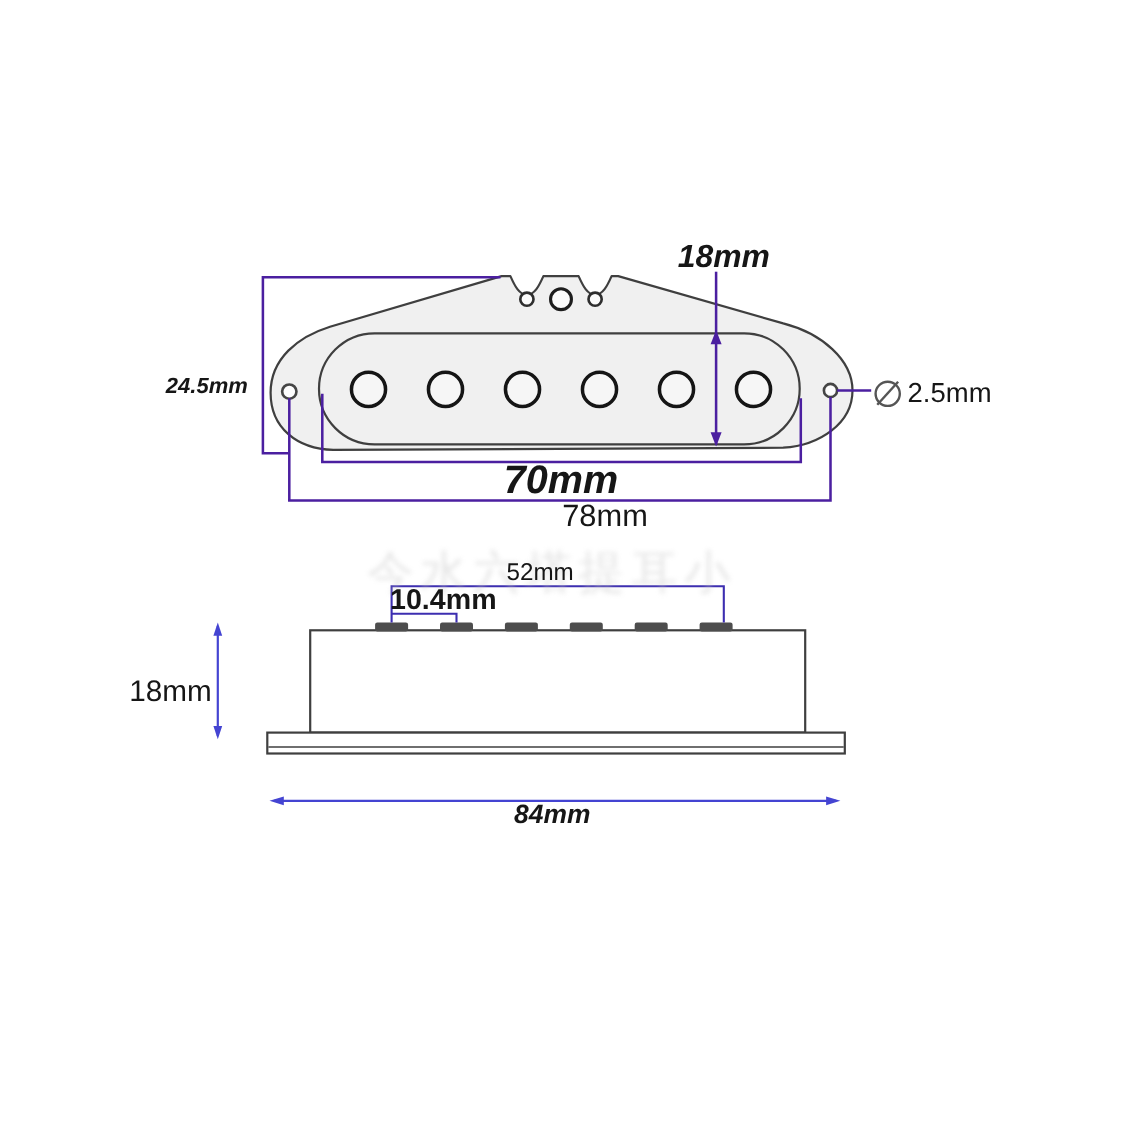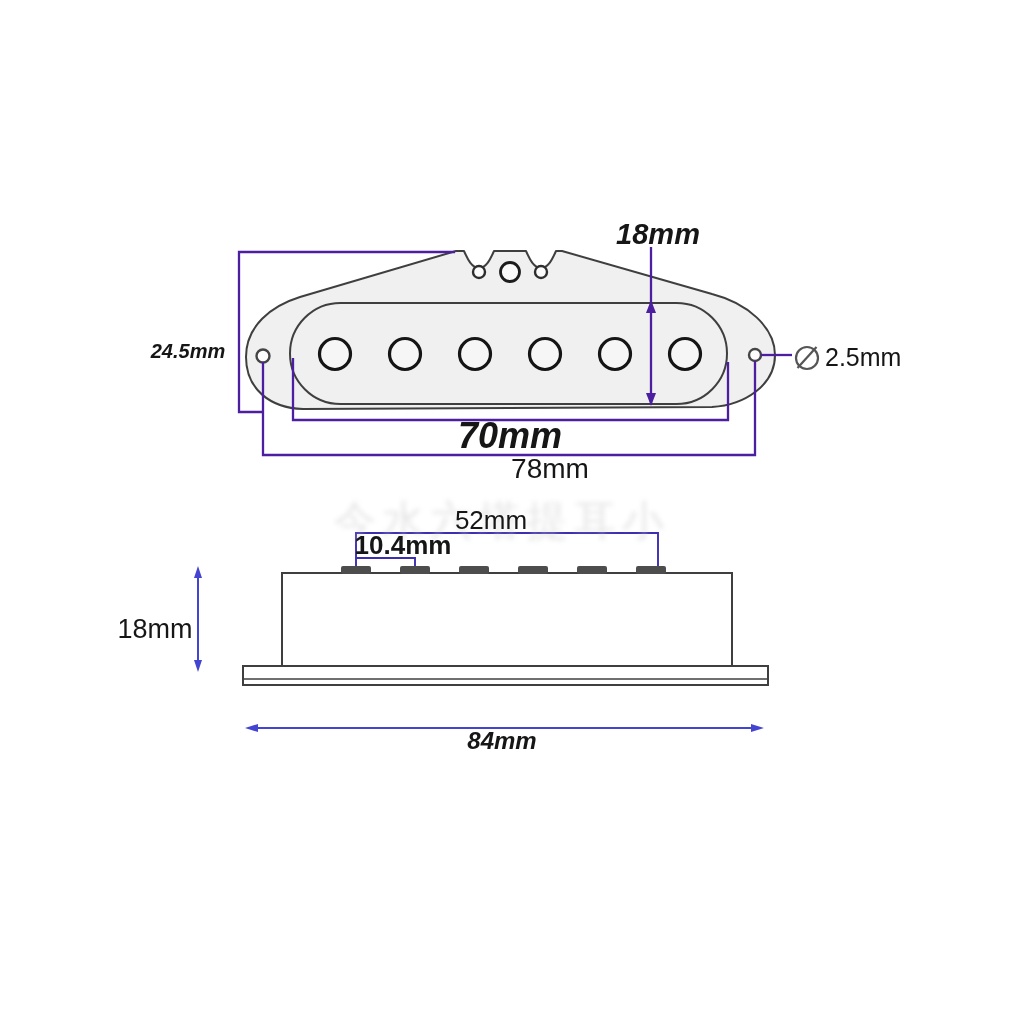--- a/index.html
+++ b/index.html
@@ -36,21 +36,21 @@
   .bump{fill:var(--pole-dark);}
   .dia-icon{stroke:#555555;stroke-width:2.2;fill:none;}
   
   .lbl{position:absolute;transform:translate(-50%,-50%);white-space:nowrap;line-height:1;text-align:center;}
   .bi{font-weight:700;font-style:italic;}
   .lbl-24{left:188px;top:351px;font-size:20px;}
   .lbl-18t{left:658px;top:234px;font-size:29px;}
   .lbl-70{left:510px;top:436px;font-size:36px;}
   .lbl-78{left:506px;top:469px;font-size:28px;margin-left:44px;}
   .lbl-18s{left:155px;top:629px;font-size:27px;}
-  .lbl-52{left:491px;top:520px;font-size:26px;}
+  .lbl-52{left:491px;top:520px;font-size:22px;}
   .lbl-104{left:403px;top:545px;font-size:26px;font-weight:bold;}
   .lbl-84{left:502px;top:741px;font-size:24px;font-style:italic;}
   .lbl-dia{left:791px;top:357px;transform:translate(0,-50%);display:flex;align-items:center;gap:2px;font-size:25px;}
   .watermark{
     position:absolute;left:502px;top:521px;transform:translate(-50%,-50%);
     font-size:42px;letter-spacing:6px;color:var(--watermark-gray);
     opacity:.45;filter:blur(2.5px);white-space:nowrap;
   }
 </style>
 </head>

